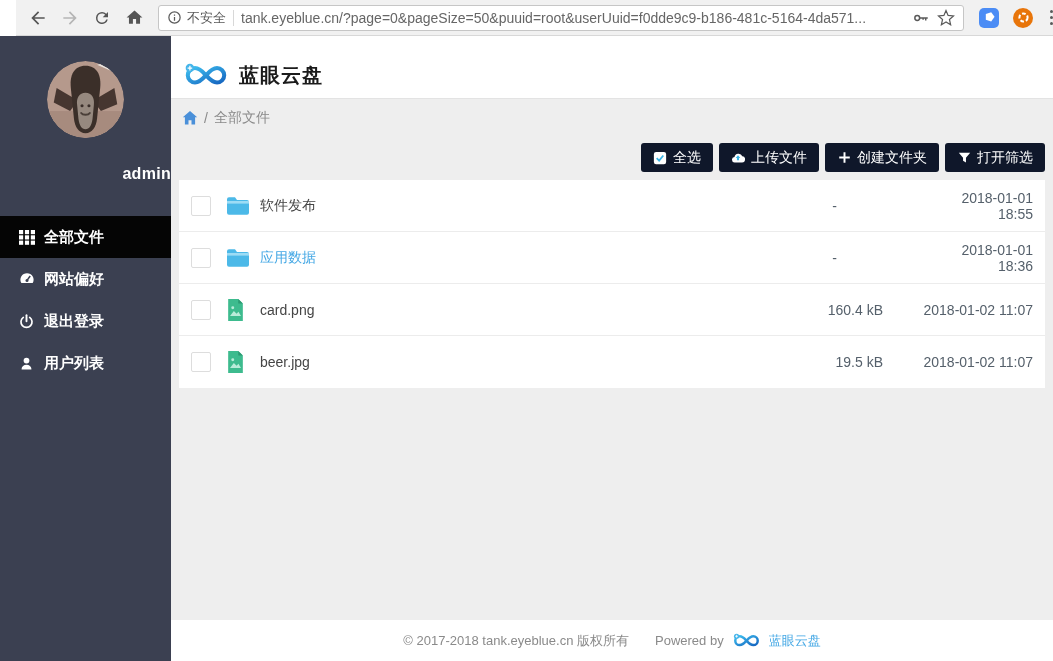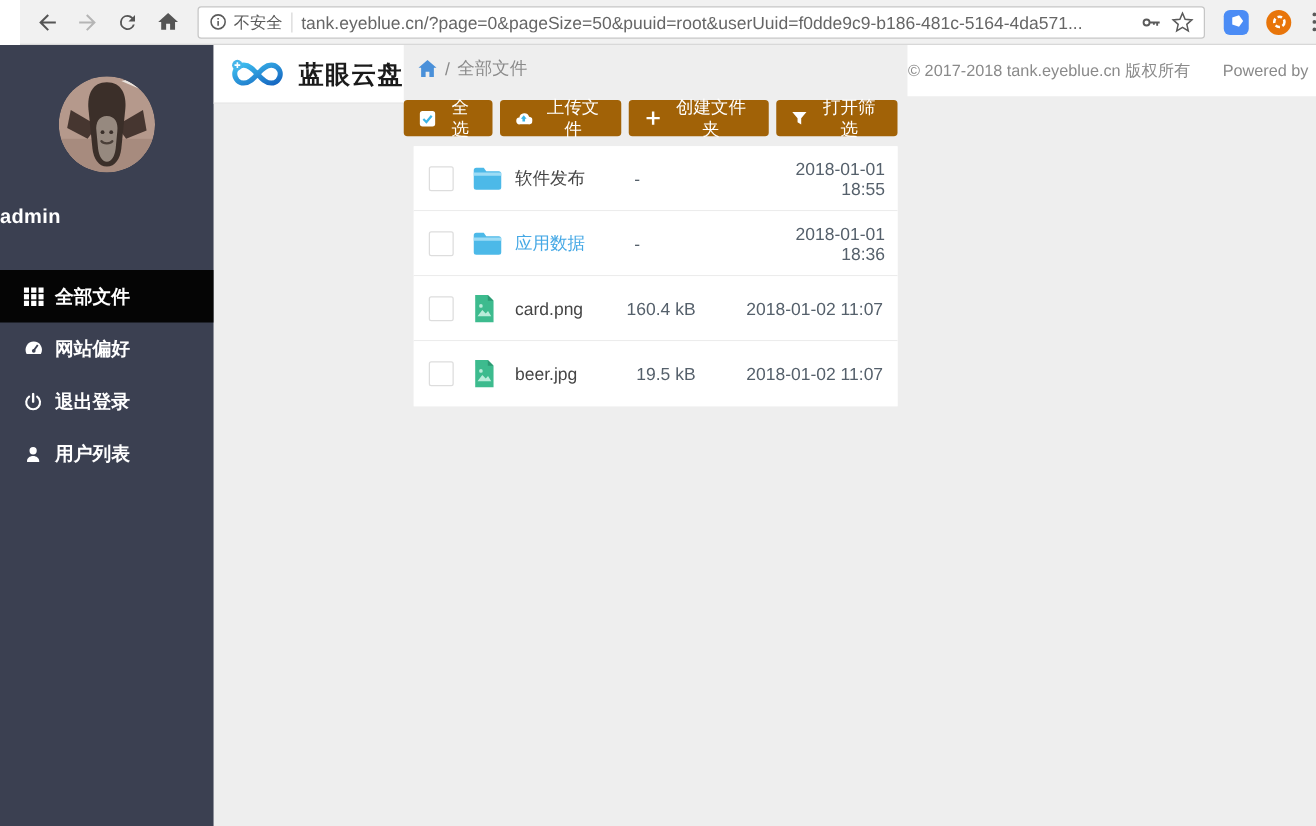--- a/index.html
+++ b/index.html
@@ -22,39 +22,39 @@
   #menu-dots { display:flex; flex-direction:column; gap:3px; padding:4px 8px; }
   #menu-dots i { width:3px; height:3px; border-radius:50%; background:#5a5a5a; }
 
   
   #app { position:absolute; top:36px; left:0; width:1053px; height:625px; display:flex; }
 
   
   #sidebar { width:171px; height:625px; background:#3b4051; flex:0 0 auto; color:#fff; }
   #avatar-wrap { display:flex; justify-content:center; margin-top:25px; }
   #avatar { width:77px; height:77px; border-radius:50%; overflow:hidden; display:block; }
-  #username { text-align:left; font-size:16px; font-weight:bold; margin-top:27px; letter-spacing:.3px; }
+  #username { text-align:right; font-size:16px; font-weight:bold; margin-top:27px; letter-spacing:.3px; }
   #sidebar-menu { margin-top:33px; }
   .side-item { height:42px; display:flex; align-items:center; padding-left:18px; cursor:pointer; }
   .side-item.active { background:#050505; }
   .mi-icon { width:17px; height:17px; display:flex; align-items:center; justify-content:center; margin-right:9px; }
   .mi-label { font-size:15px; font-weight:600; color:#fff; }
 
   
-  #main { flex:1 1 auto; display:flex; flex-direction:row; background:#eeeeee; min-width:0; }
+  #main { flex:1 1 auto; display:flex; flex-direction:column; background:#eeeeee; min-width:0;margin-top:16px; }
   #main-header { height:47px; background:#fff; border-bottom:1px solid #e3e3e3; display:flex; align-items:center; padding-left:12px; flex:0 0 auto; }
   #logo-mark { width:46px; height:28px; }
   #app-title { font-size:20px; font-weight:bold; color:#1b1b1b; margin-left:10px; letter-spacing:1px; }
 
   #content { flex:1 1 auto; }
   #breadcrumb { height:37px; display:flex; align-items:center; padding-left:11px; gap:6px; }
   #breadcrumb .crumb-text { font-size:14px; color:#8a8a8a; }
 
   #action-bar { height:43px; display:flex; align-items:center; justify-content:flex-end; gap:6px; padding-right:8px; }
-  .act-btn { height:29px; background:#a16207; color:#fff; border:none; border-radius:3px; font-size:14px;
+  .act-btn { height:29px; background:#0f172a; color:#fff; border:none; border-radius:3px; font-size:14px;
     display:flex; align-items:center; gap:6px; padding:0 12px; cursor:pointer; font-family:inherit; }
   .act-icon { width:14px; height:14px; display:flex; align-items:center; justify-content:center; }
 
   #file-table { margin:1px 8px 0 8px; background:#fff; }
   .file-row { height:52px; display:flex; align-items:center; border-bottom:1px solid #ececec; background:#fff; }
   .file-row:last-child { border-bottom:none; }
   .f-check { width:20px; height:20px; border:1px solid #ddd; border-radius:2px; background:#fff; margin-left:12px; flex:0 0 auto; cursor:pointer; }
   .f-icon { width:24px; height:22px; margin-left:15px; flex:0 0 auto; display:flex; align-items:center; }
   .f-name { font-size:14px; color:#454545; margin-left:10px; flex:0 0 auto; cursor:pointer; }
   .f-name.link { color:#45a8e5; }

